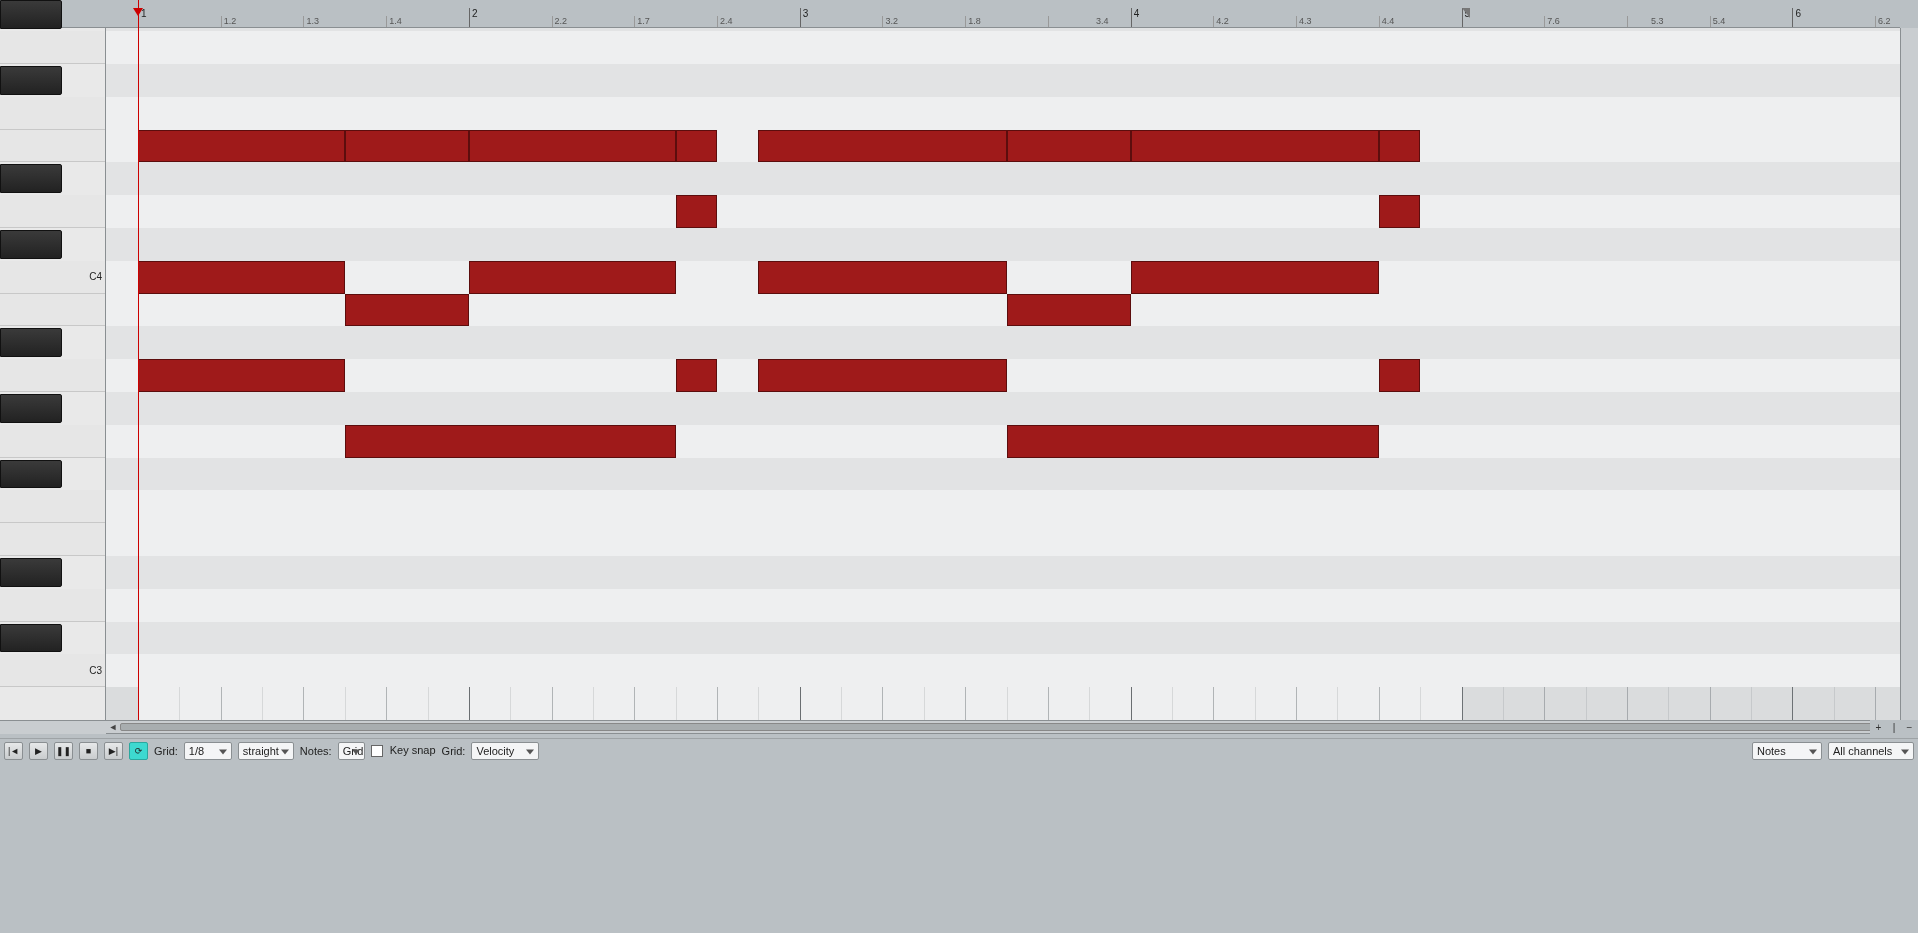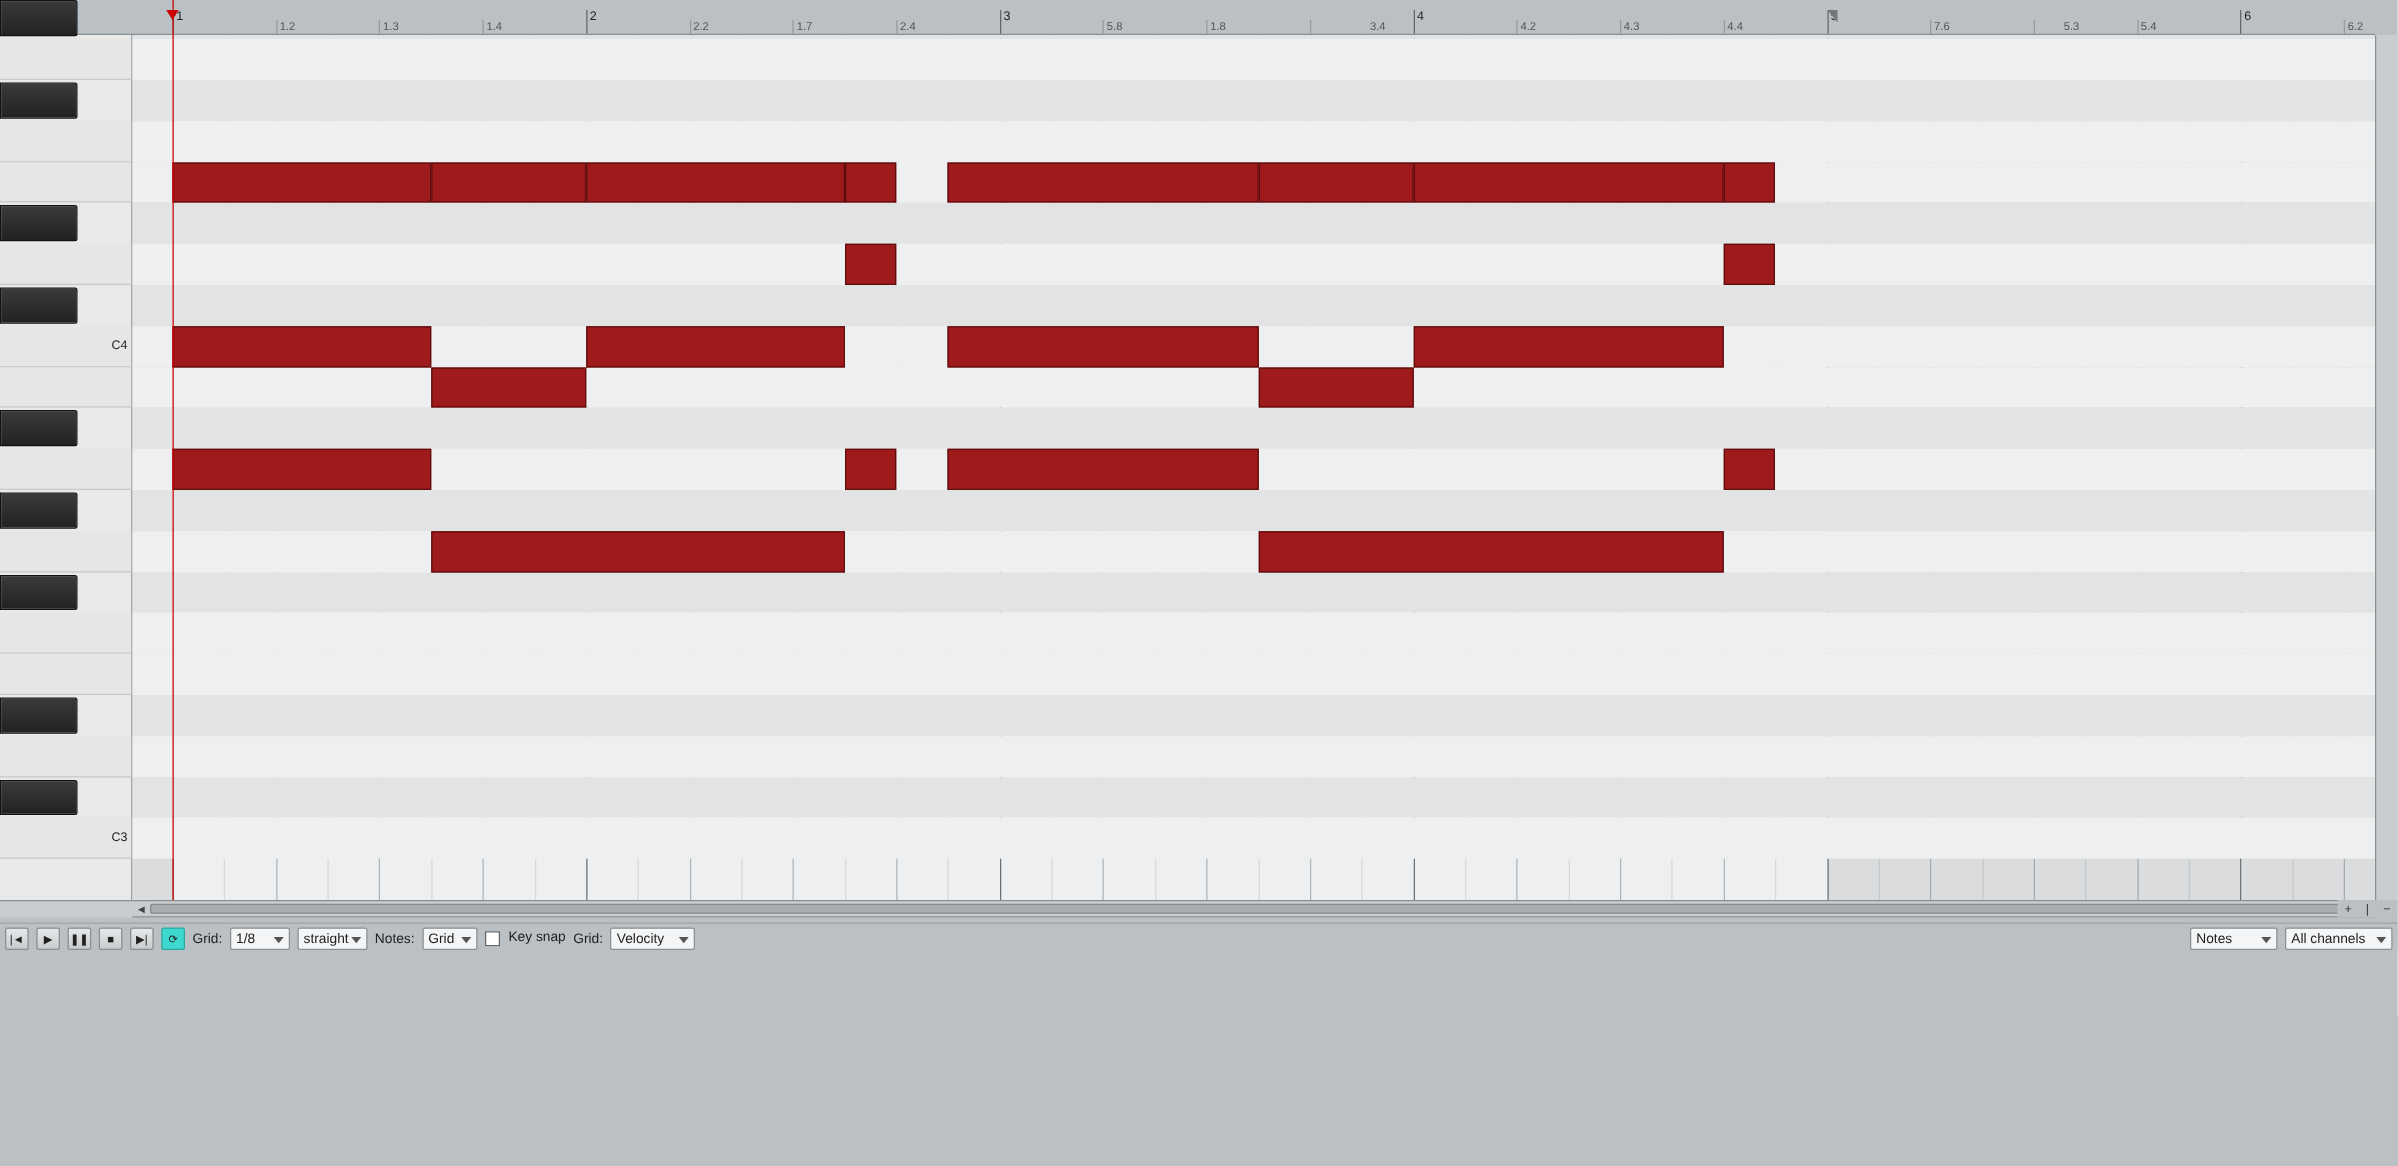--- a/index.html
+++ b/index.html
@@ -264,21 +264,21 @@
     <div class="ruler-label-major" style="left: 468.88px;">2</div>
     <div class="ruler-tick-minor" style="left: 551.6px;"></div>
     <div class="ruler-label-minor" style="left: 551.6px;">2.2</div>
     <div class="ruler-tick-minor" style="left: 634.32px;"></div>
     <div class="ruler-label-minor" style="left: 634.32px;">1.7</div>
     <div class="ruler-tick-minor" style="left: 717.04px;"></div>
     <div class="ruler-label-minor" style="left: 717.04px;">2.4</div>
     <div class="ruler-tick-major" style="left: 799.76px;"></div>
     <div class="ruler-label-major" style="left: 799.76px;">3</div>
     <div class="ruler-tick-minor" style="left: 882.48px;"></div>
-    <div class="ruler-label-minor" style="left: 882.48px;">5.8</div>
+    <div class="ruler-label-minor" style="left: 882.48px;">3.2</div>
     <div class="ruler-tick-minor" style="left: 965.2px;"></div>
     <div class="ruler-label-minor" style="left: 965.2px;">1.8</div>
     <div class="ruler-tick-minor" style="left: 1047.92px;"></div>
     <div class="ruler-label-minor" style="left: 1047.92px; padding-left: 48px;">3.4</div>
     <div class="ruler-tick-major" style="left: 1130.64px;"></div>
     <div class="ruler-label-major" style="left: 1130.64px;">4</div>
     <div class="ruler-tick-minor" style="left: 1213.36px;"></div>
     <div class="ruler-label-minor" style="left: 1213.36px;">4.2</div>
     <div class="ruler-tick-minor" style="left: 1296.08px;"></div>
     <div class="ruler-label-minor" style="left: 1296.08px;">4.3</div>
@@ -441,21 +441,21 @@
 
   <span class="lbl">Grid:</span>
   <div class="select" style="width:48px">
       <span>1/8</span>
     </div>
   <div class="select" style="width:56px">
       <span>straight</span>
     </div>
 
   <span class="lbl">Notes:</span>
-  <div class="select" style="width:44px">
+  <div class="select" style="width:27px">
       <span>Grid</span>
     </div>
 
   <span>
     <span class="checkbox"></span>
     <span class="lbl">Key snap</span>
   </span>
 
   <span class="lbl">Grid:</span>
   <div class="select" style="width:68px">

